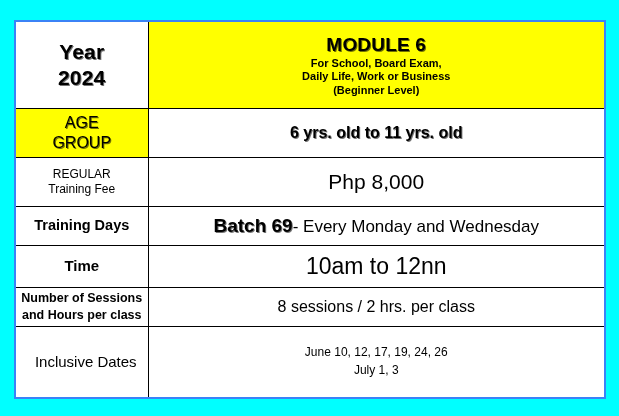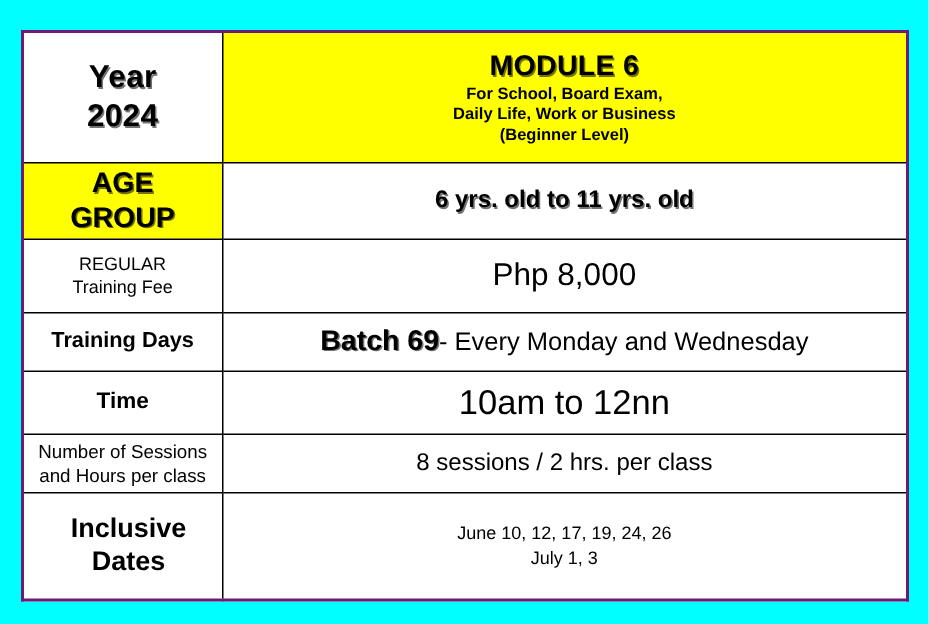--- a/index.html
+++ b/index.html
@@ -15,21 +15,21 @@
   }
   #schedule-table {
     position: absolute;
     left: 14px;
     top: 20px;
     width: 592px;
     height: 377px;
     border-collapse: collapse;
     table-layout: fixed;
     background: #FFFFFF;
-    border: 2px solid #701a75;
+    border: 2px solid #3b82f6;
   }
   #schedule-table td {
     border: 1px solid #000000;
     padding: 0;
     vertical-align: middle;
     text-align: center;
     color: #000000;
   }
   col.label-col { width: 133px; }
   col.value-col { width: 457px; }
@@ -64,22 +64,22 @@
     font-size: 11px;
     font-weight: bold;
   }
 
   
   .r2 { height: 49px; }
   .age-label {
     background: #FFFF00;
   }
   .age-label .cell-inner {
-    font-size: 19px;
-    font-weight: bold;
+    font-size: 16px;
+    font-weight: normal;
   }
   .age-value .cell-inner {
     font-size: 16px;
     font-weight: bold;
   }
 
   
   .r3 { height: 49px; }
   .fee-label .cell-inner {
     font-size: 12px;
@@ -113,33 +113,33 @@
   }
   .time-value .cell-inner {
     font-size: 23px;
     font-weight: normal;
   }
 
   
   .r6 { height: 39px; }
   .sessions-label .cell-inner {
     font-size: 12.5px;
-    font-weight: normal;
+    font-weight: bold;
     line-height: 1.3;
   }
   .sessions-value .cell-inner {
     font-size: 16px;
     font-weight: normal;
   }
 
   
   .r7 { height: 72px; }
   .dates-label .cell-inner {
-    font-size: 18px;
-    font-weight: bold;
+    font-size: 15px;
+    font-weight: normal;
     padding-left: 12px;
   }
   .dates-value .cell-inner {
     font-size: 12px;
     font-weight: normal;
     line-height: 1.45;
   }
 </style>
 </head>
 <body>

